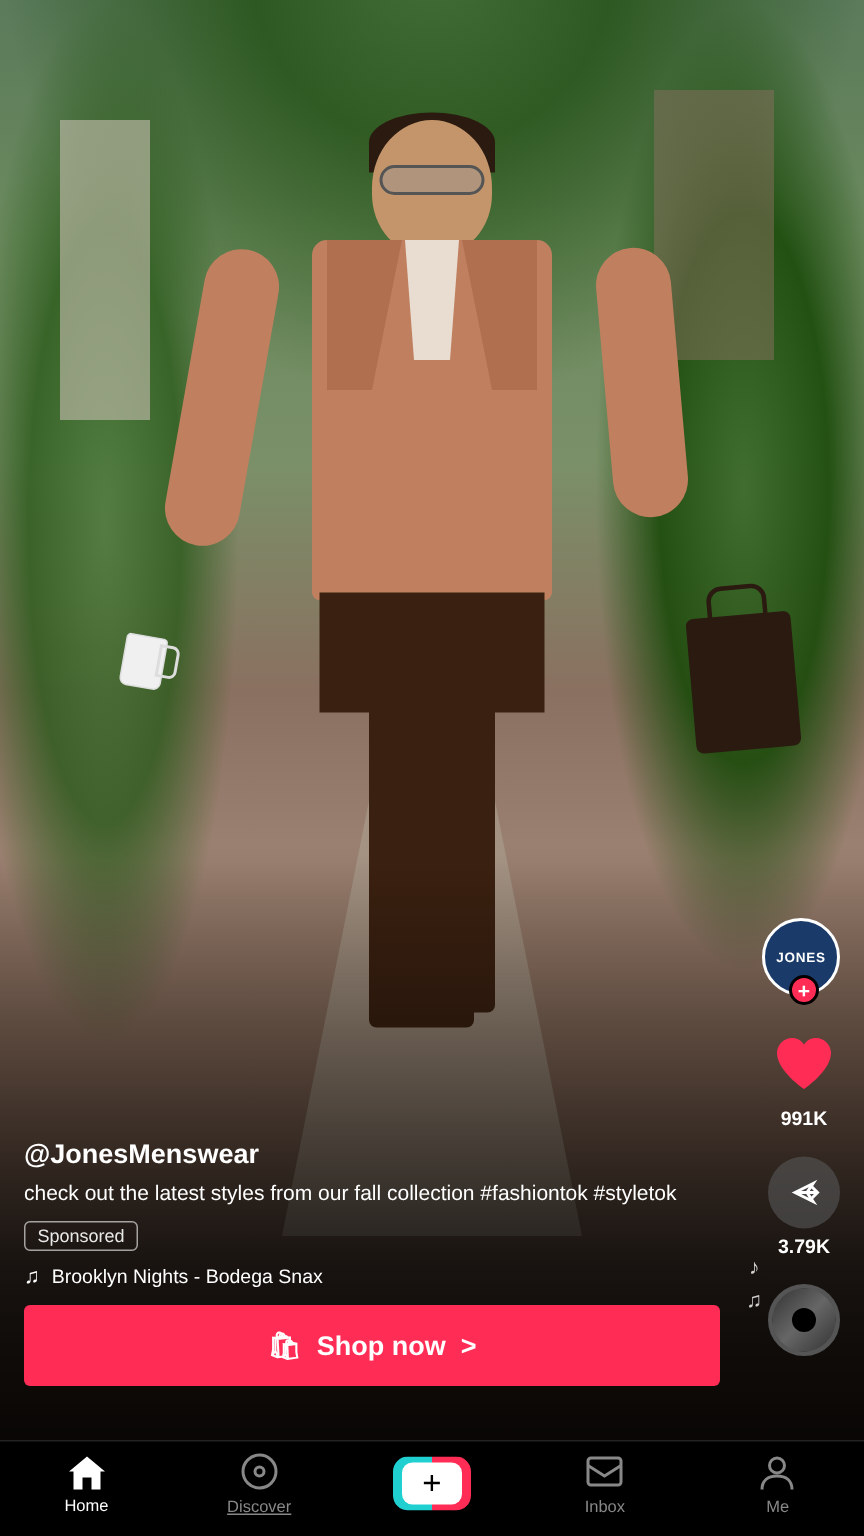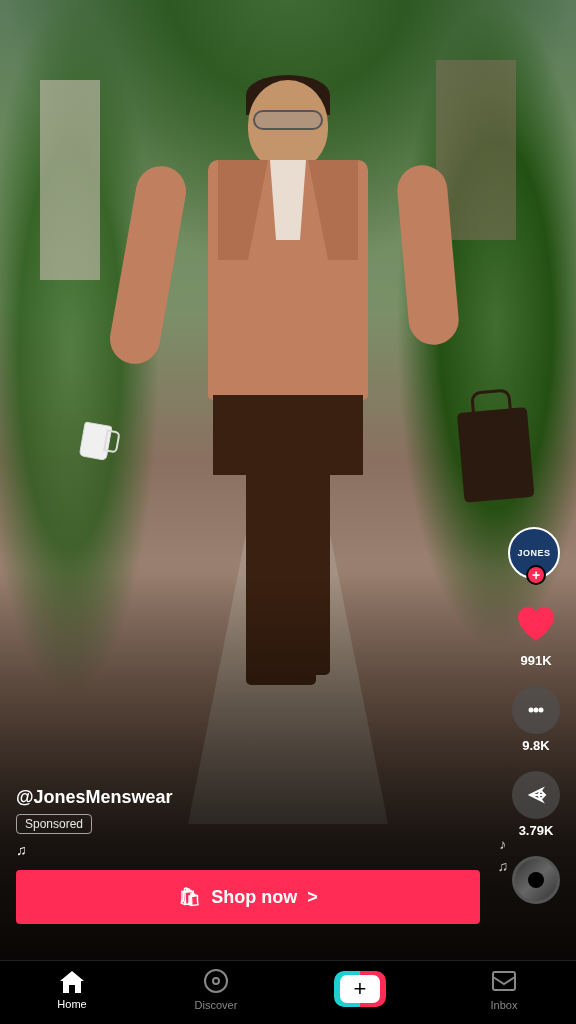--- a/index.html
+++ b/index.html
@@ -557,30 +557,20 @@
 
   <div class="action-item">
     <div class="action-icon heart">
       <svg width="44" height="40" viewBox="0 0 44 40">
         <path d="M22 36 C22 36 4 24 4 12 C4 6.5 8.5 2 14 2 C17.5 2 20.5 3.8 22 6.5 C23.5 3.8 26.5 2 30 2 C35.5 2 40 6.5 40 12 C40 24 22 36 22 36Z" fill="#ff2d55"></path>
       </svg>
     </div>
     <span class="action-count">991K</span>
   </div>
 
-  <div class="action-item">
-    <div class="action-icon">
-      <svg width="28" height="28" viewBox="0 0 28 28">
-        <circle cx="9" cy="14" r="2.5" fill="#fff"></circle>
-        <circle cx="14" cy="14" r="2.5" fill="#fff"></circle>
-        <circle cx="19" cy="14" r="2.5" fill="#fff"></circle>
-      </svg>
-    </div>
-    <span class="action-count">9.8K</span>
-  </div>
 
   <div class="action-item">
     <div class="action-icon">
       <svg width="28" height="28" viewBox="0 0 28 28">
         <path d="M8 14 L20 8 L16 14 L20 20 Z" fill="none" stroke="#fff" stroke-width="2"></path>
         <line x1="16" y1="14" x2="8" y2="14" stroke="#fff" stroke-width="2"></line>
 
         <path d="M18 9 L23 14 L18 19" fill="none" stroke="#fff" stroke-width="2"></path>
         <line x1="10" y1="14" x2="23" y2="14" stroke="#fff" stroke-width="2"></line>
       </svg>
@@ -594,23 +584,25 @@
 
 </div>
 
 <div class="floating-notes">
   <span class="note">♪</span>
   <span class="note">♫</span>
 </div>
 
 <div class="content-area">
   <div class="username">@JonesMenswear</div>
+  <div class="description">check out the latest styles from our fall collection #fashiontok #styletok</div>
   <span class="sponsored-badge">Sponsored</span>
   <div class="music-row">
     <span class="music-note">♫</span>
+    <span>Brooklyn Nights - Bodega Snax</span>
   </div>
   <button class="shop-btn">
     <span class="shop-btn-icon">🛍</span>
     <span>Shop now</span>
     <span>&gt;</span>
   </button>
 </div>
 
 <nav class="bottom-nav">
 
@@ -619,35 +611,42 @@
       <path d="M14 3 L2 13 L5 13 L5 25 L11 25 L11 17 L17 17 L17 25 L23 25 L23 13 L26 13 Z" fill="#fff"></path>
     </svg>
     <span class="nav-label">Home</span>
   </div>
 
   <div class="nav-item">
     <svg width="28" height="28" viewBox="0 0 28 28">
       <circle cx="14" cy="14" r="11" fill="none" stroke="#888" stroke-width="2"></circle>
       <circle cx="14" cy="14" r="3" fill="none" stroke="#888" stroke-width="2"></circle>
     </svg>
-    <span class="nav-label" style="color:#888;">Discover</span>
+    <span class="nav-label" style="color:#888;text-decoration:underline;">Discover</span>
   </div>
 
   <div class="nav-item">
     <div class="nav-plus">
       <div class="nav-plus-left"></div>
       <div class="nav-plus-right"></div>
       <div class="nav-plus-center">
         <span class="nav-plus-symbol">+</span>
       </div>
     </div>
   </div>
 
   <div class="nav-item">
     <svg width="28" height="28" viewBox="0 0 28 28">
       <rect x="3" y="5" width="22" height="18" rx="2" fill="none" stroke="#888" stroke-width="2"></rect>
       <path d="M3 10 L14 17 L25 10" fill="none" stroke="#888" stroke-width="2"></path>
     </svg>
     <span class="nav-label" style="color:#888;">Inbox</span>
   </div>
 
+  <div class="nav-item">
+    <svg width="28" height="28" viewBox="0 0 28 28">
+      <circle cx="14" cy="10" r="5" fill="none" stroke="#888" stroke-width="2"></circle>
+      <path d="M4 26 C4 20 8 17 14 17 C20 17 24 20 24 26" fill="none" stroke="#888" stroke-width="2"></path>
+    </svg>
+    <span class="nav-label" style="color:#888;">Me</span>
+  </div>
 
 </nav>
 
 </body></html>

